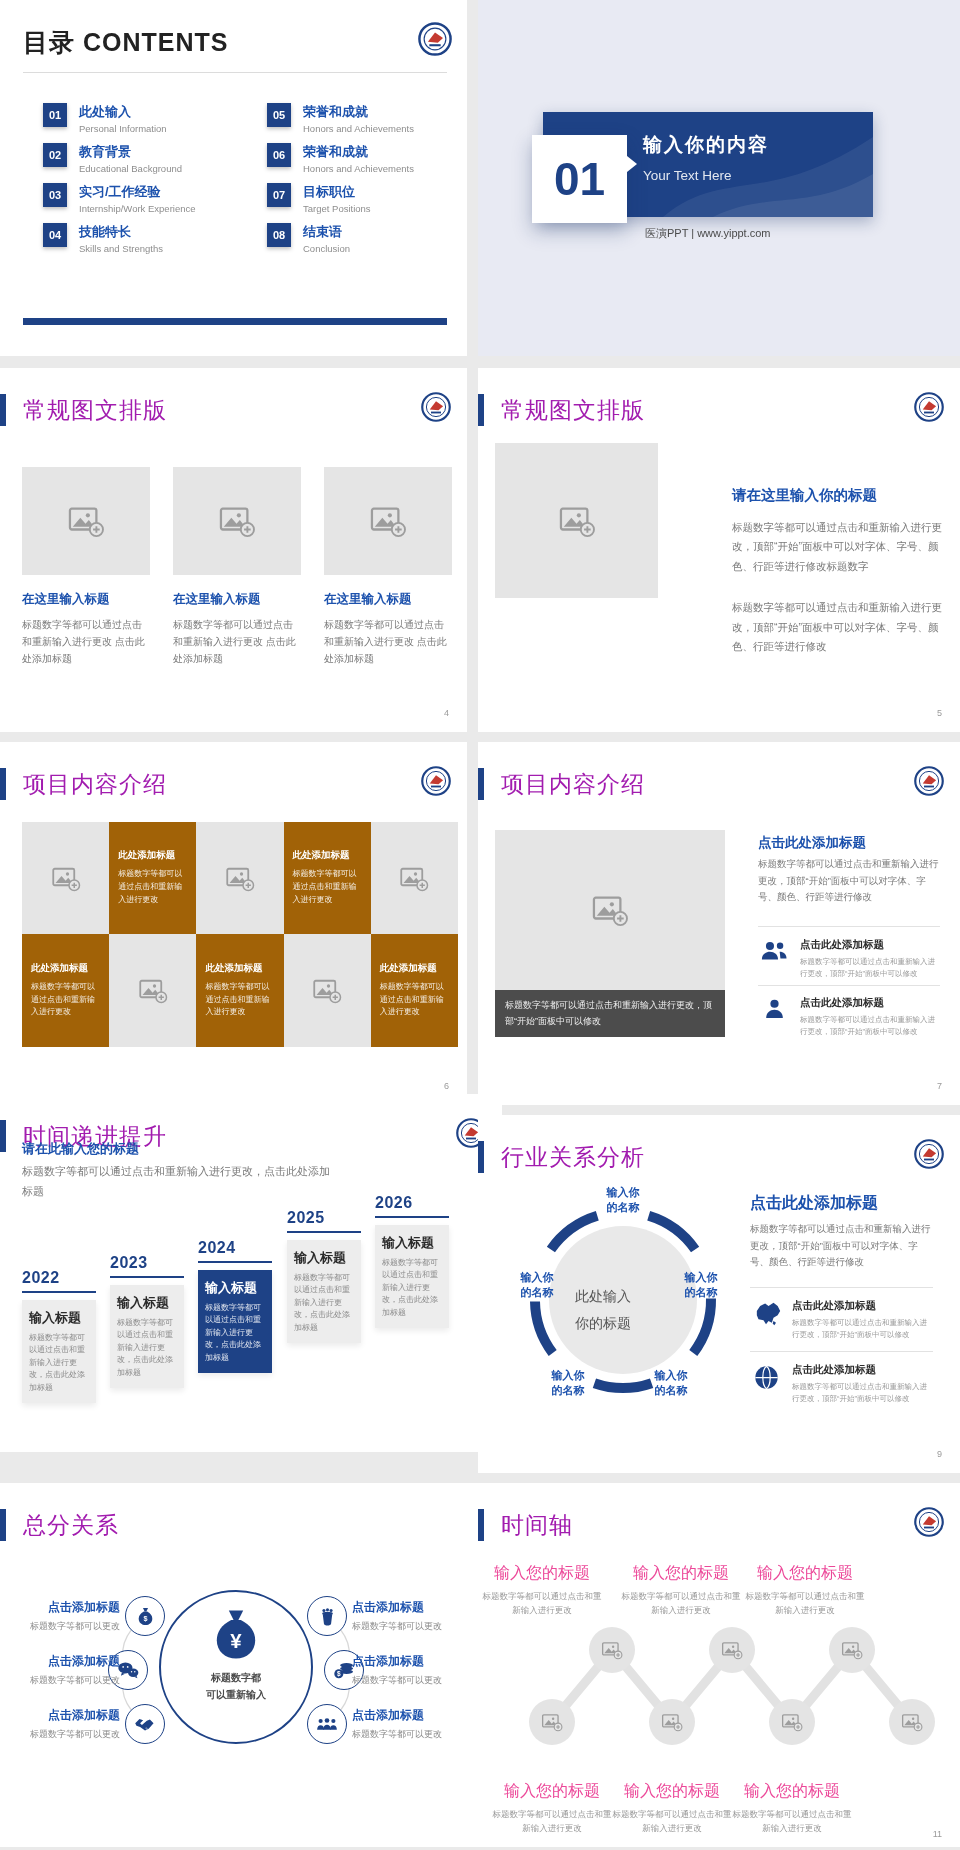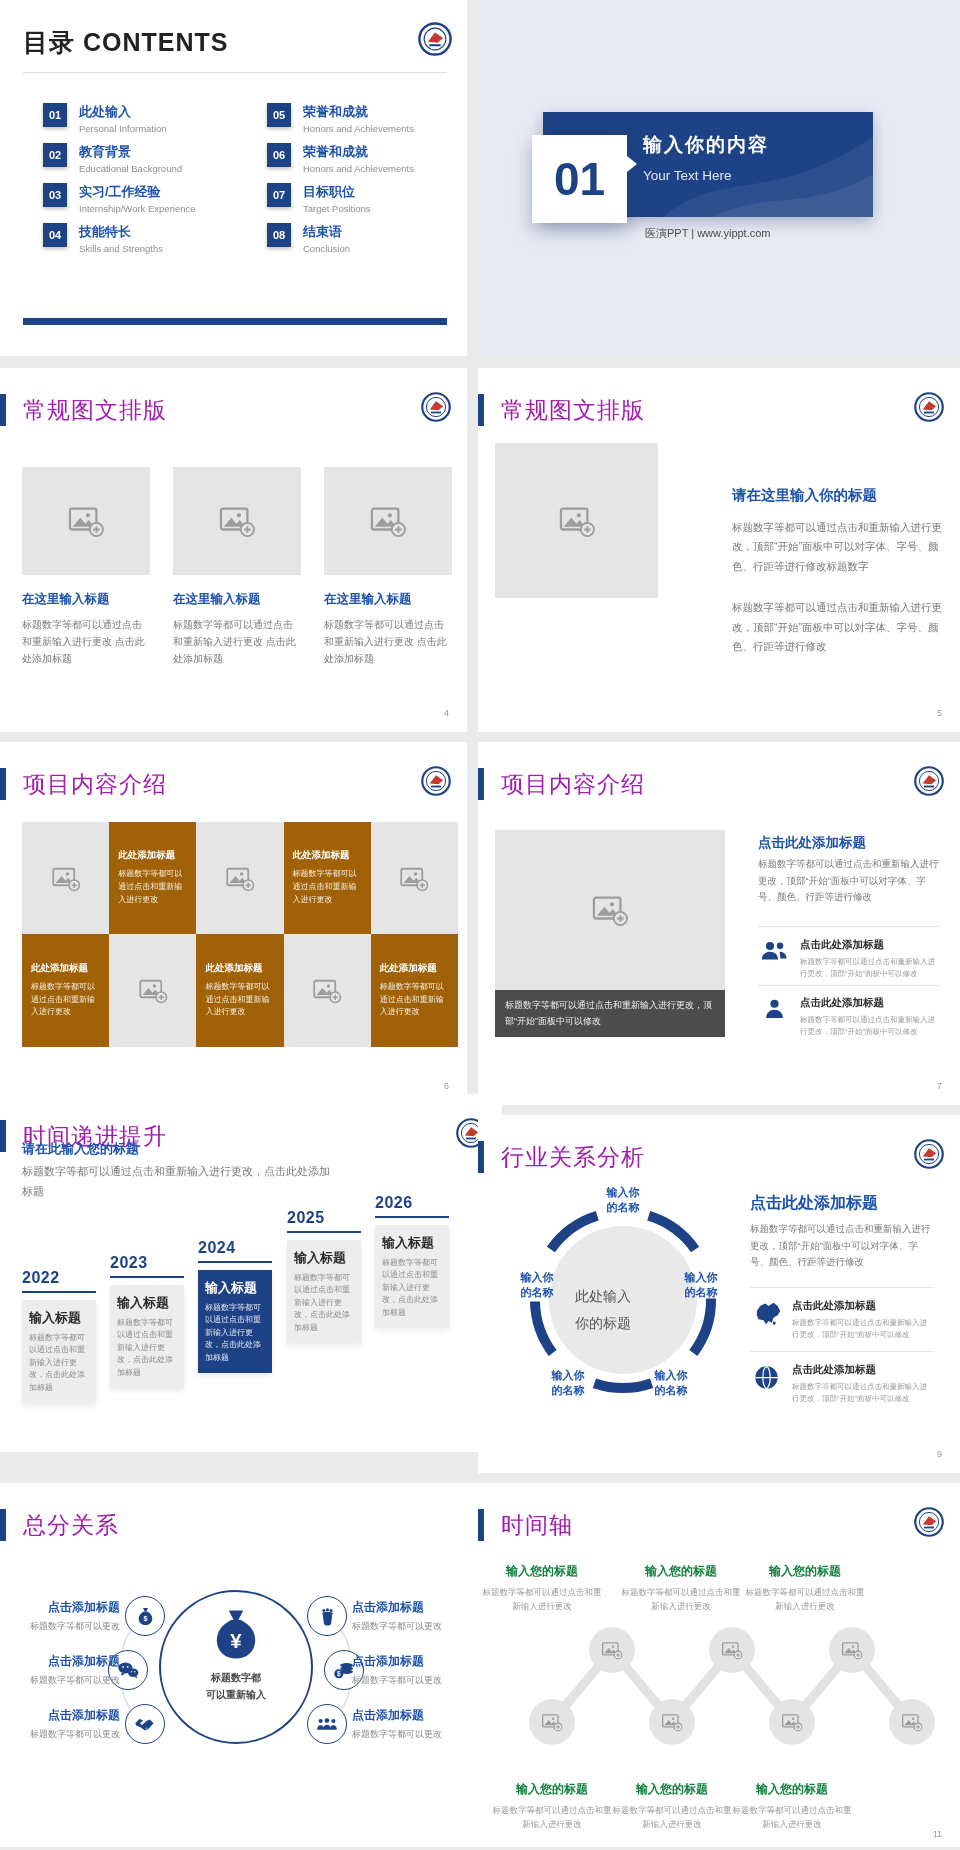--- a/index.html
+++ b/index.html
@@ -76,21 +76,21 @@
   .s10-circle{position:absolute;left:159px;top:107px;width:154px;height:154px;border:2px solid #1e4286;border-radius:50%;background:#fff;box-sizing:border-box;display:flex;flex-direction:column;align-items:center;}
   .s10-circle .ln{font-size:10px;font-weight:bold;color:#4a4a4a;line-height:1.7;}
   .sat{position:absolute;width:40px;height:40px;border:1.5px solid #1e4286;border-radius:50%;background:#fff;box-sizing:border-box;display:flex;align-items:center;justify-content:center;fill:#1e4286;}
   .sat svg{width:22px;height:19px;}
   .s10-lab{position:absolute;width:112px;}
   .s10-lab .t{font-size:12px;font-weight:bold;color:#1d52ad;}
   .s10-lab .b{font-size:9px;color:#8a8a8a;margin-top:4px;}
   .ta-r{text-align:right;}
   
   .s11-blk{position:absolute;width:120px;text-align:center;}
-  .s11-blk .t{font-size:12px;font-weight:bold;color:#15803d;}
+  .s11-blk .t{font-size:16px;font-weight:normal;color:#ec4899;}
   .s11-blk .b{margin-top:5px;font-size:8.5px;line-height:1.65;color:#999;}
 </style>
 </head>
 <body>
 
 <svg width="0" height="0" style="position:absolute" aria-hidden="true">
   <defs>
     <symbol id="sym-img" viewBox="0 0 40 36">
       <rect x="3" y="5" width="28" height="22" rx="2" fill="none" stroke="#9d9d9d" stroke-width="2.4"></rect>
       <circle cx="22" cy="12" r="2.2" fill="#9d9d9d"></circle>

